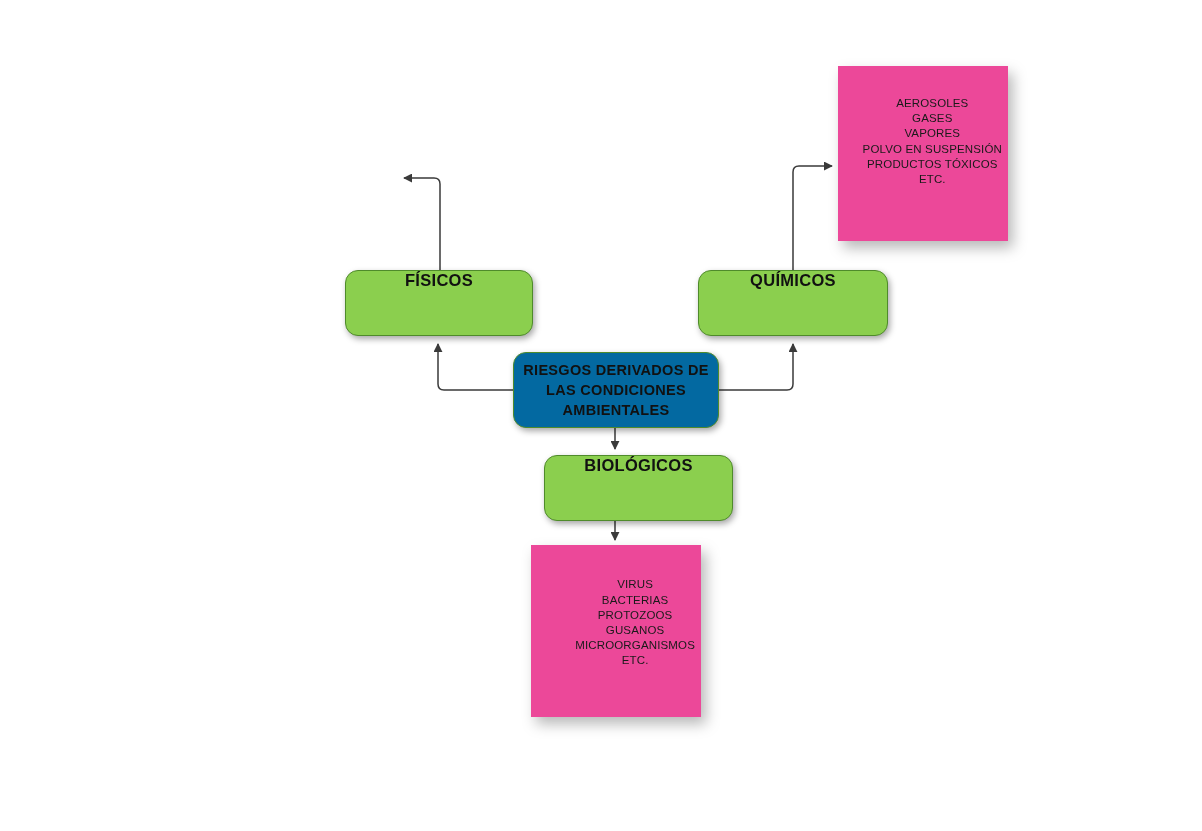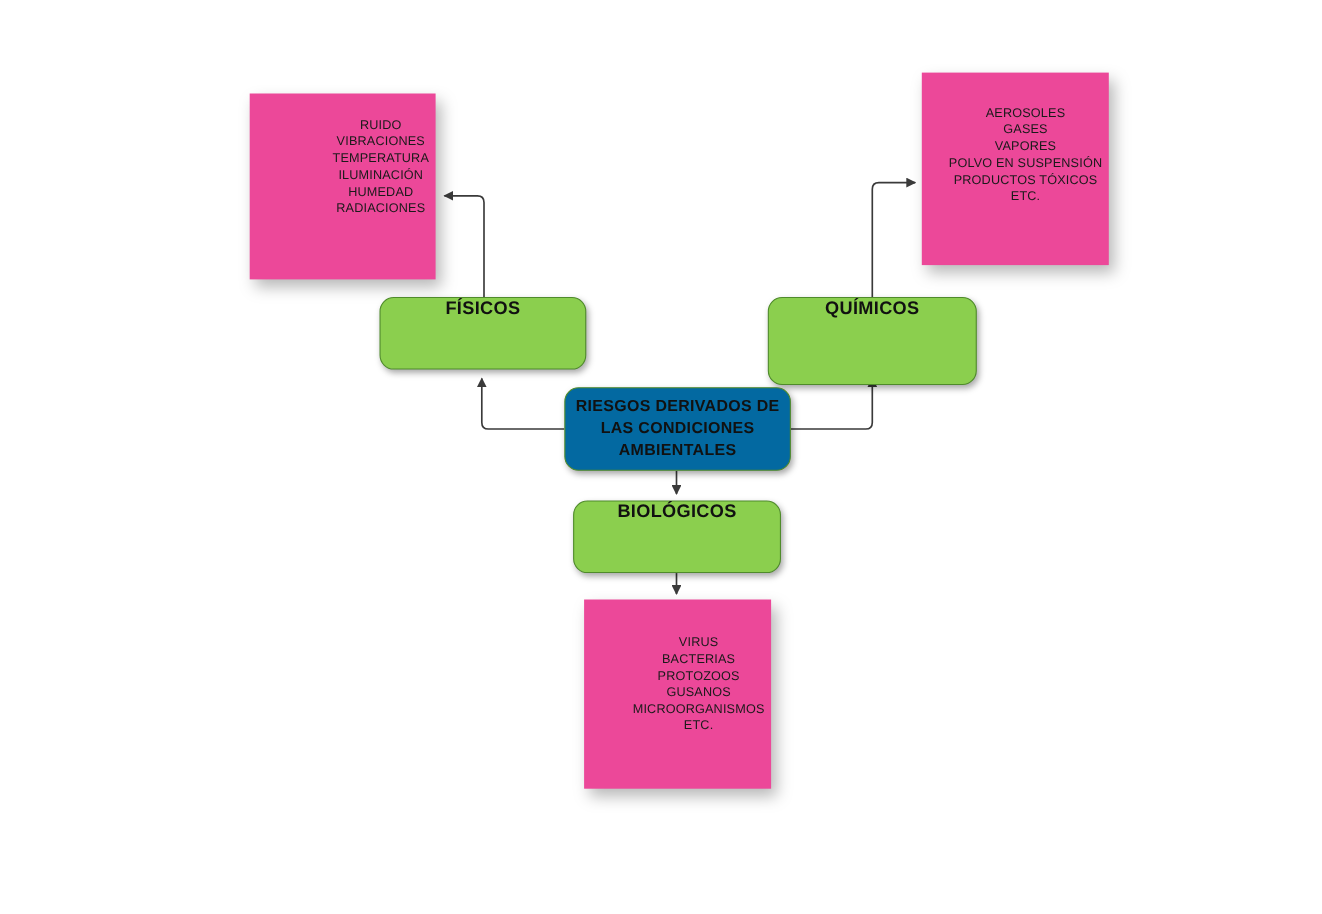--- a/index.html
+++ b/index.html
@@ -100,24 +100,24 @@
   #node-fisicos {
     left: 345px;
     top: 270px;
     width: 188px;
     height: 66px;
   }
   #node-quimicos {
     left: 698px;
     top: 270px;
     width: 190px;
-    height: 80px;
+    height: 66px;
   }
   #node-biologicos {
-    left: 521px;
+    left: 544px;
     top: 455px;
     width: 189px;
     height: 66px;
   }
 
   
   #node-central {
     position: absolute;
     box-sizing: border-box;
     left: 513px;
@@ -157,28 +157,20 @@
 
     <path d="M 615 428 L 615 449" fill="none" stroke="#3a3a3a" stroke-width="1.5" marker-end="url(#arrowhead)"></path>
 
     <path d="M 440 270 L 440 184 Q 440 178 434 178 L 404 178" fill="none" stroke="#3a3a3a" stroke-width="1.5" marker-end="url(#arrowhead)"></path>
 
     <path d="M 793 270 L 793 172 Q 793 166 799 166 L 832 166" fill="none" stroke="#3a3a3a" stroke-width="1.5" marker-end="url(#arrowhead)"></path>
 
     <path d="M 615 521 L 615 540" fill="none" stroke="#3a3a3a" stroke-width="1.5" marker-end="url(#arrowhead)"></path>
   </svg>
 
-  <div class="sticky" id="sticky-fisicos">
-    <div class="sticky-text">RUIDO
-VIBRACIONES
-TEMPERATURA
-ILUMINACIÓN
-HUMEDAD
-RADIACIONES</div>
-  </div>
 
   <div class="sticky" id="sticky-quimicos">
     <div class="sticky-text">AEROSOLES
 GASES
 VAPORES
 POLVO EN SUSPENSIÓN
 PRODUCTOS TÓXICOS
 ETC.</div>
   </div>
 

